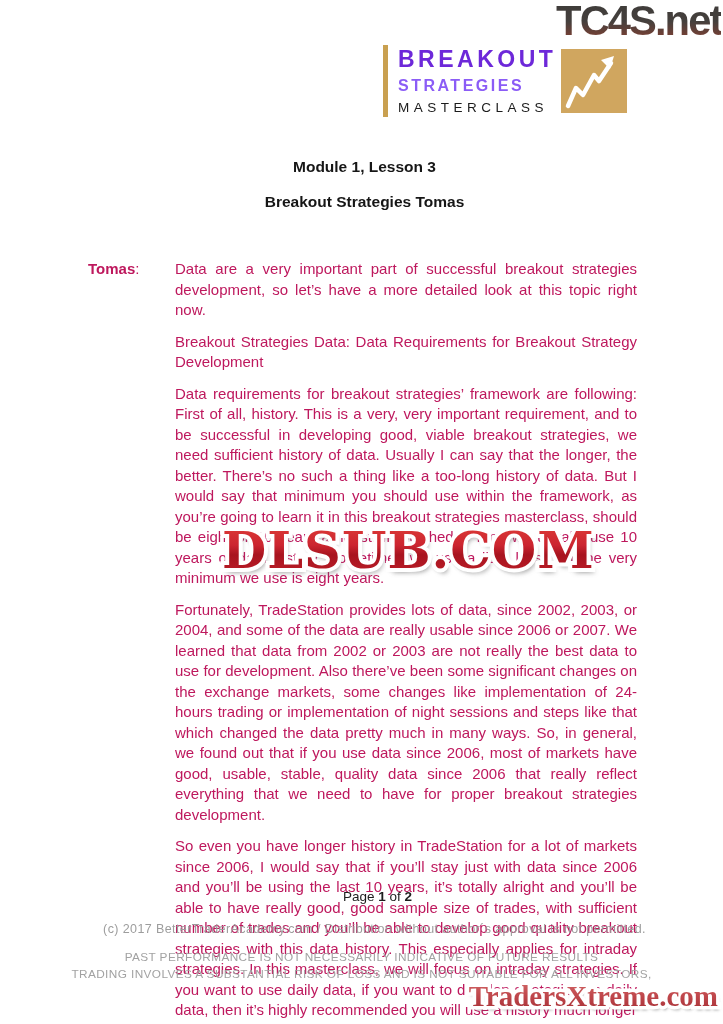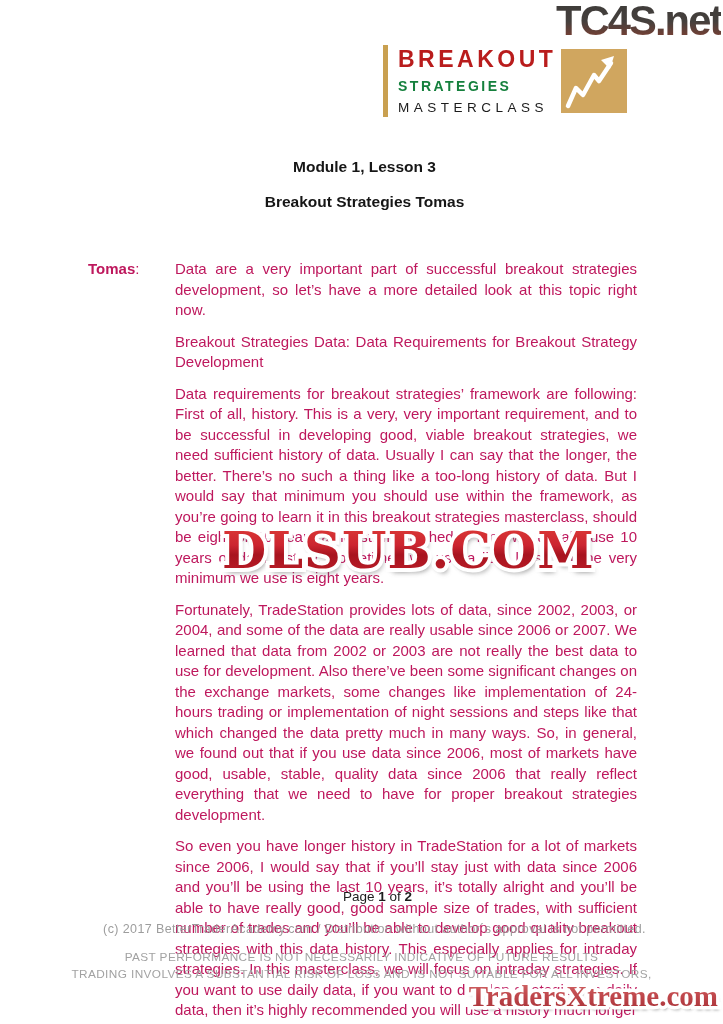--- a/index.html
+++ b/index.html
@@ -41,24 +41,24 @@
     align-items: stretch;
     z-index: 2;
   }
   .logo-bar {
     width: 5px;
     background: #c9a050;
     margin-right: 10px;
   }
   .logo-text { display: flex; flex-direction: column; justify-content: space-between; padding: 1px 0; }
   .logo-line1 {
-    font-size: 23px; font-weight: 700; color: #b91c1c; letter-spacing: 3.5px; line-height: 26px;
+    font-size: 23px; font-weight: 700; color: #6d28d9; letter-spacing: 3.5px; line-height: 26px;
   }
   .logo-line2 {
-    font-size: 14px; font-weight: 700; color: #15803d; letter-spacing: 2.5px; line-height: 24px;
+    font-size: 16px; font-weight: 700; color: #8b5cf6; letter-spacing: 2.5px; line-height: 24px;
   }
   .logo-line3 {
     font-size: 13.5px; font-weight: 400; color: #1c1c1c; letter-spacing: 4.5px; line-height: 17px;
   }
   .logo-square { margin-left: 5px; margin-top: 4px; }
 
   
   .title-block {
     position: absolute;
     top: 158px;

